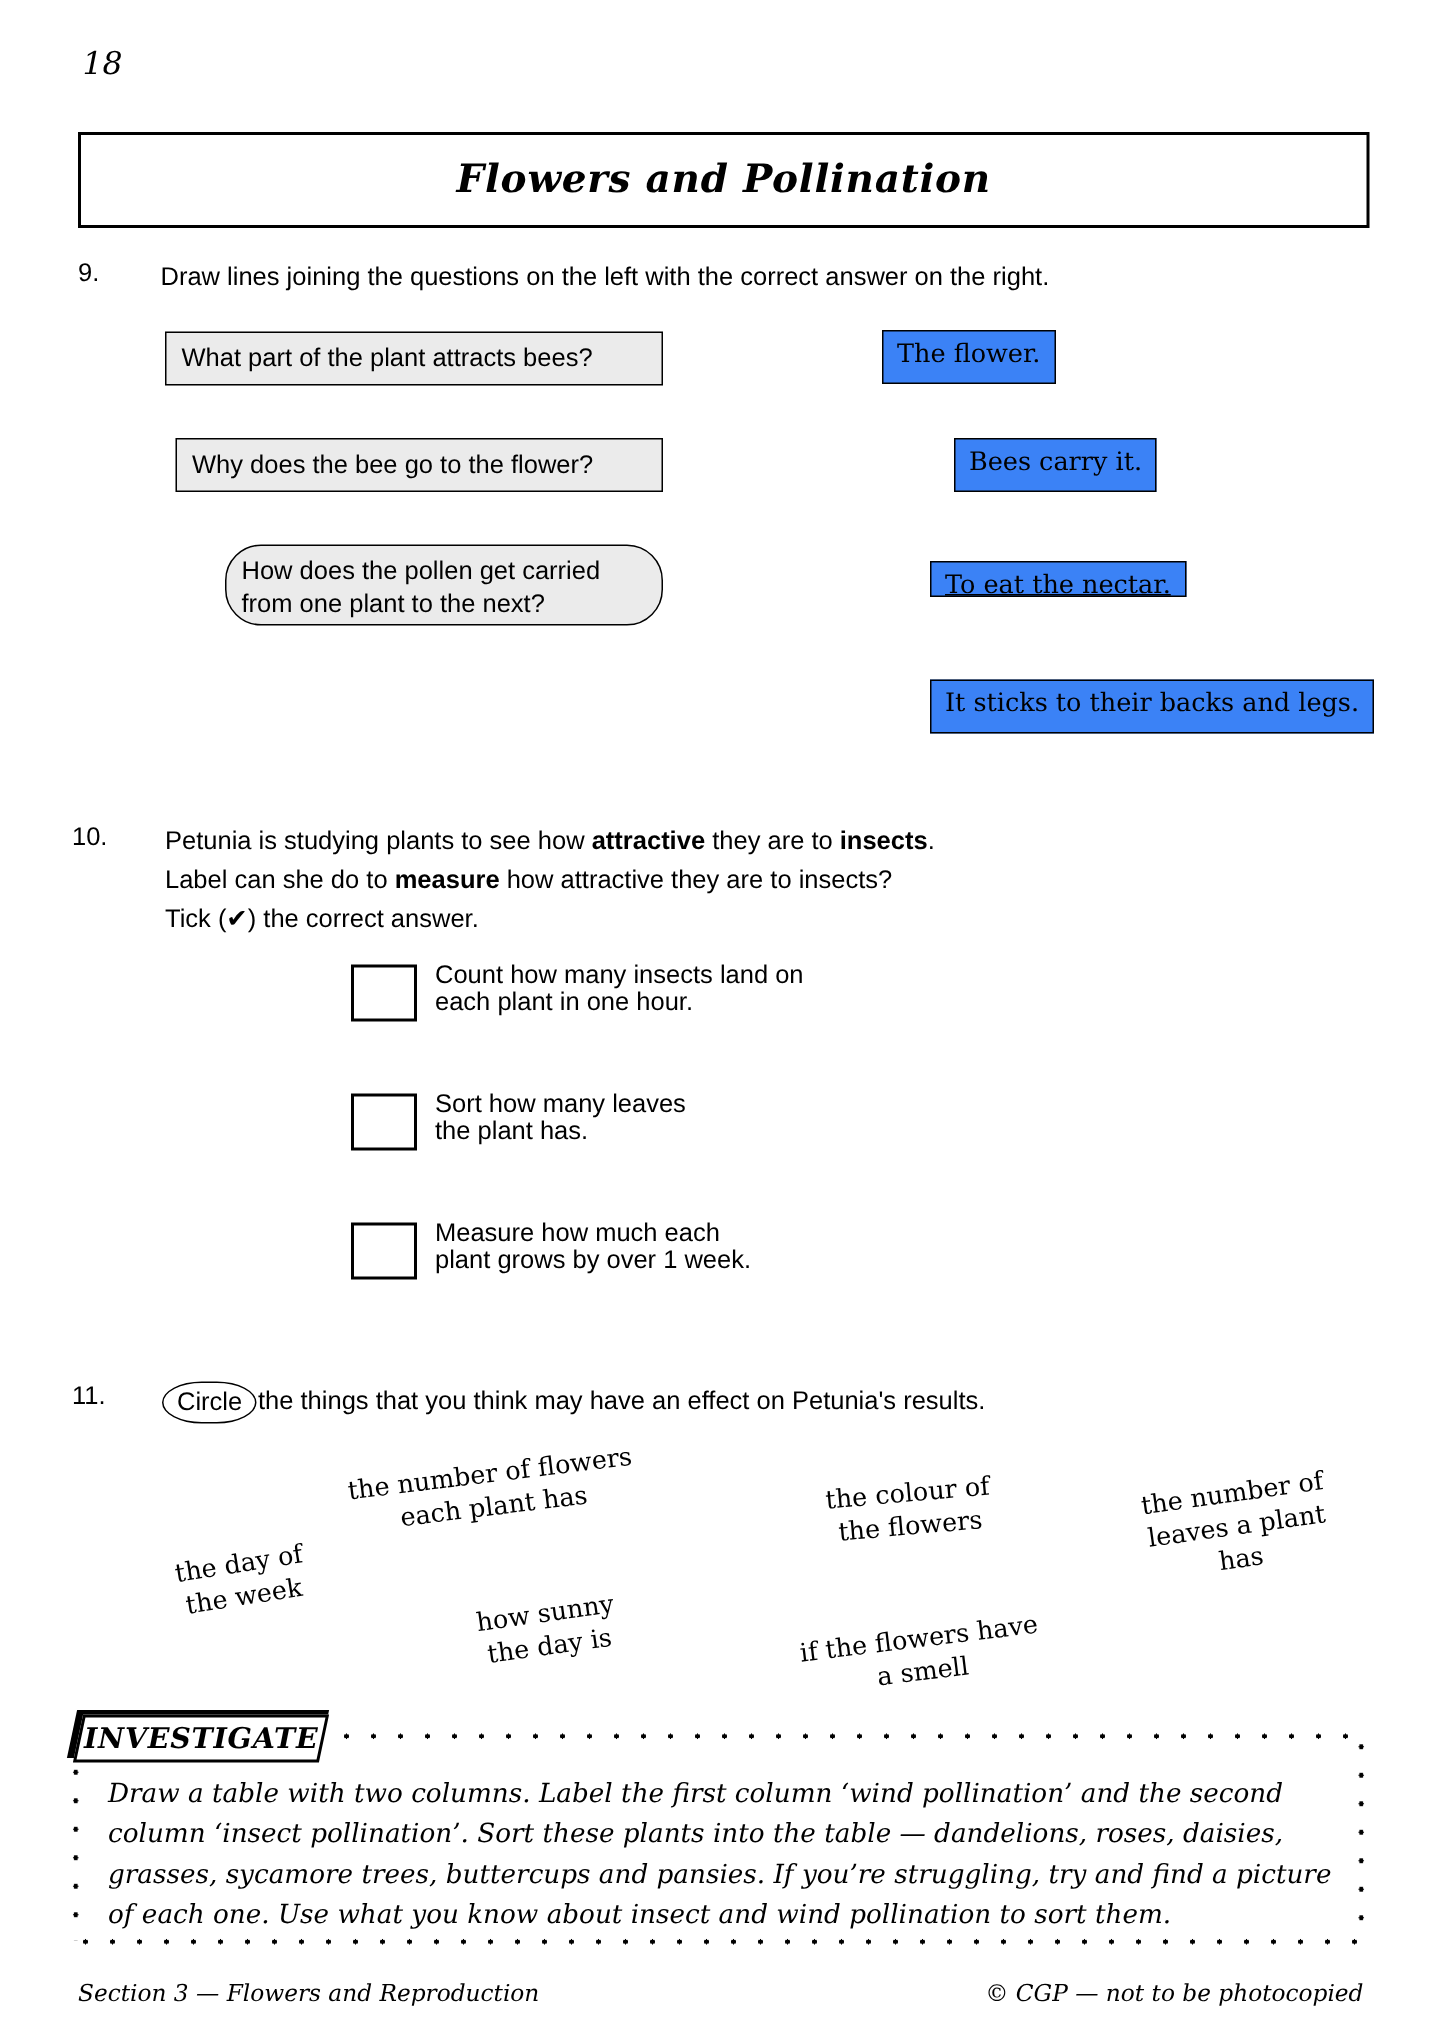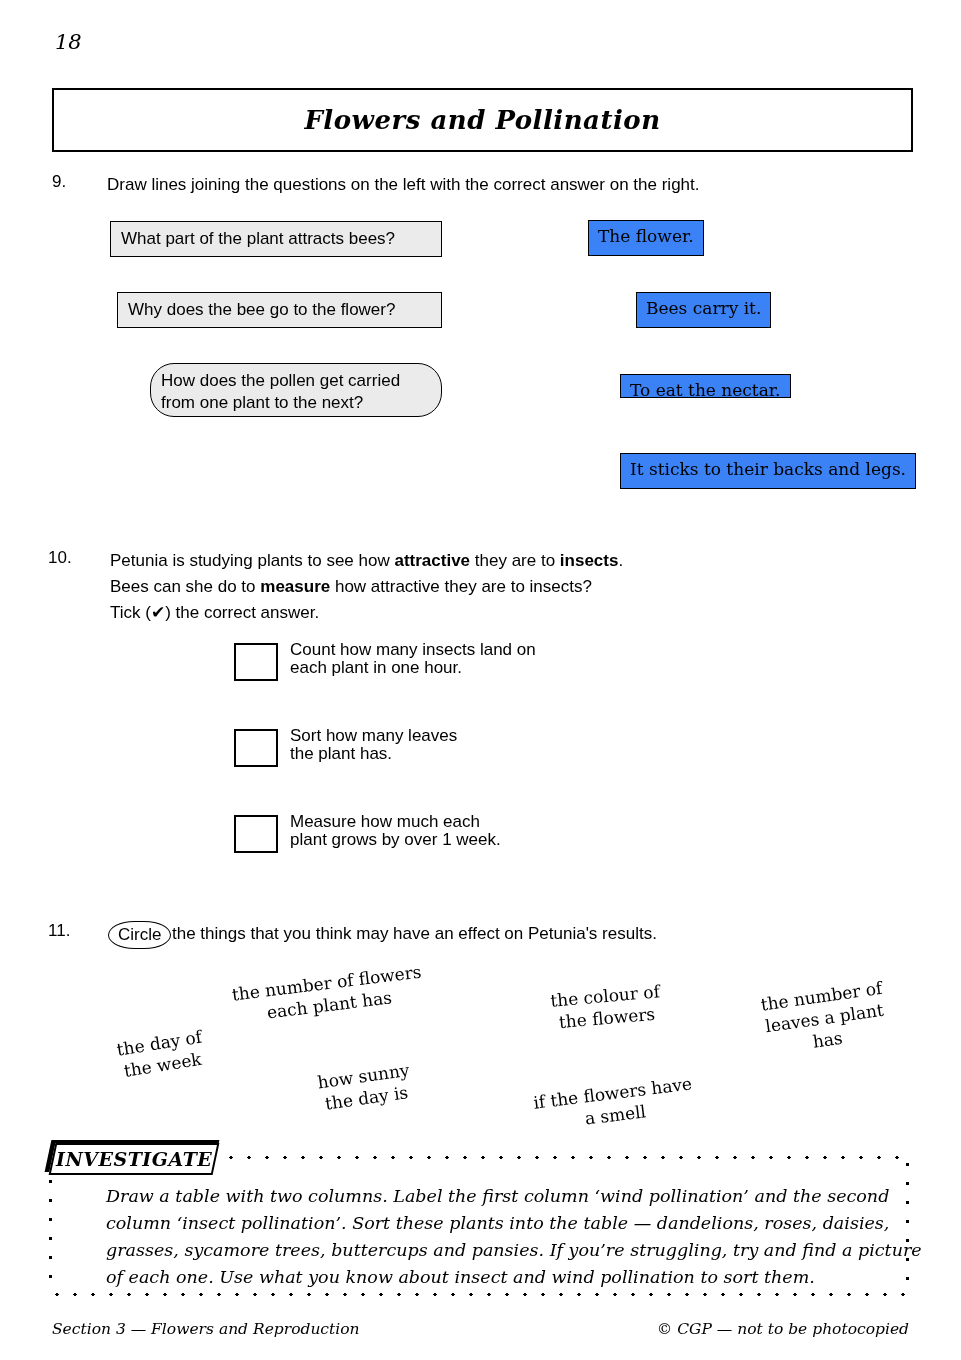--- a/index.html
+++ b/index.html
@@ -168,21 +168,20 @@
   }
   .inv-body {
     position: absolute;
     left: 72px;
     top: 1183px;
     width: 824px;
     font-family: "DejaVu Serif", serif;
     font-style: italic;
     font-size: 17.5px;
     line-height: 27px;
-    margin-left: 34px;
   }
 
   
   .footer-left, .footer-right {
     position: absolute;
     font-family: "DejaVu Serif", serif;
     font-style: italic;
     font-size: 15.5px;
     top: 1320px;
   }
@@ -213,21 +212,21 @@
   <div class="match-right" style="left:588px; top:292px; height:36px;margin-left:48px;">Bees carry it.</div>
   <div class="match-right" style="left:620px; top:374px; height:24px;text-decoration:underline;">To eat the nectar.</div>
   <div class="match-right" style="left:620px; top:453px; height:36px;">It sticks to their backs and legs.</div>
 
   <div class="qnum" style="left:48px; top:548px;">10.</div>
   <div style="position:absolute; left:110px; top:548px; width:780px; font-size:17px; line-height:26px;">
     <div>
       <span>Petunia is studying plants to see how </span><b>attractive</b><span> they are to </span><b>insects</b><span>.</span>
     </div>
     <div>
-      <span>Bees can she do to </span><b>measure</b><span> how attractive they are to insects?</span>
+      <span>Label can she do to </span><b>measure</b><span> how attractive they are to insects?</span>
     </div>
     <div>Tick (✔) the correct answer.</div>
   </div>
 
   <div class="tickbox" style="left:234px; top:643px;"></div>
   <div class="tick-label" style="left:290px; top:641px; width:330px; white-space:pre-line;">Count how many insects land on
 each plant in one hour.</div>
 
   <div class="tickbox" style="left:234px; top:729px;"></div>
   <div class="tick-label" style="left:290px; top:727px; width:330px; white-space:pre-line;">Sort how many leaves

